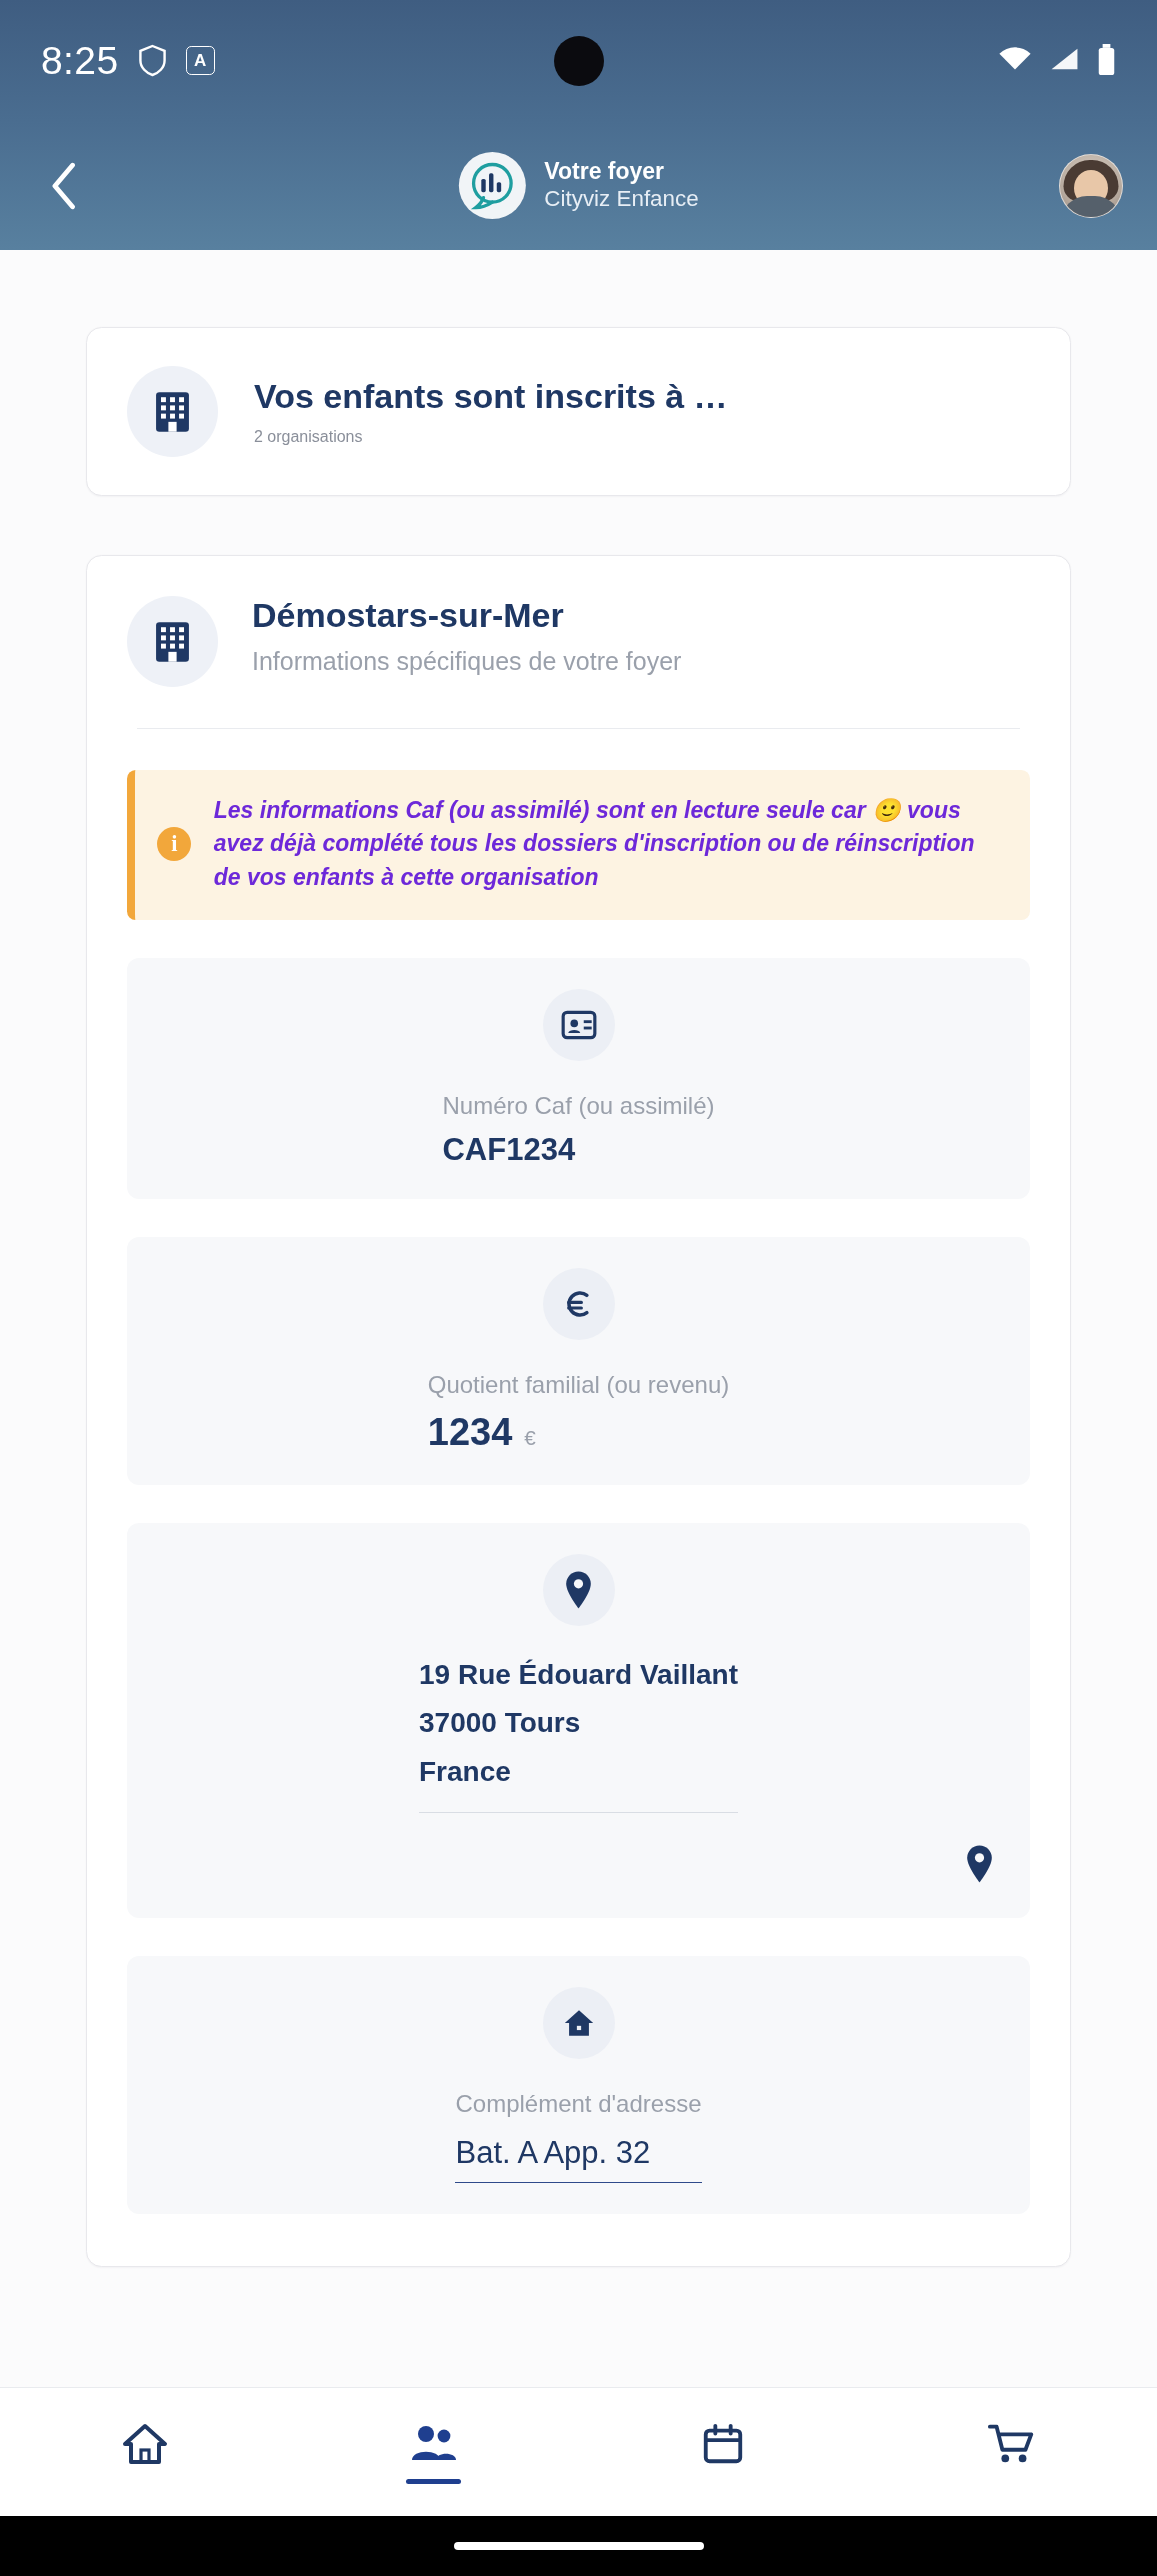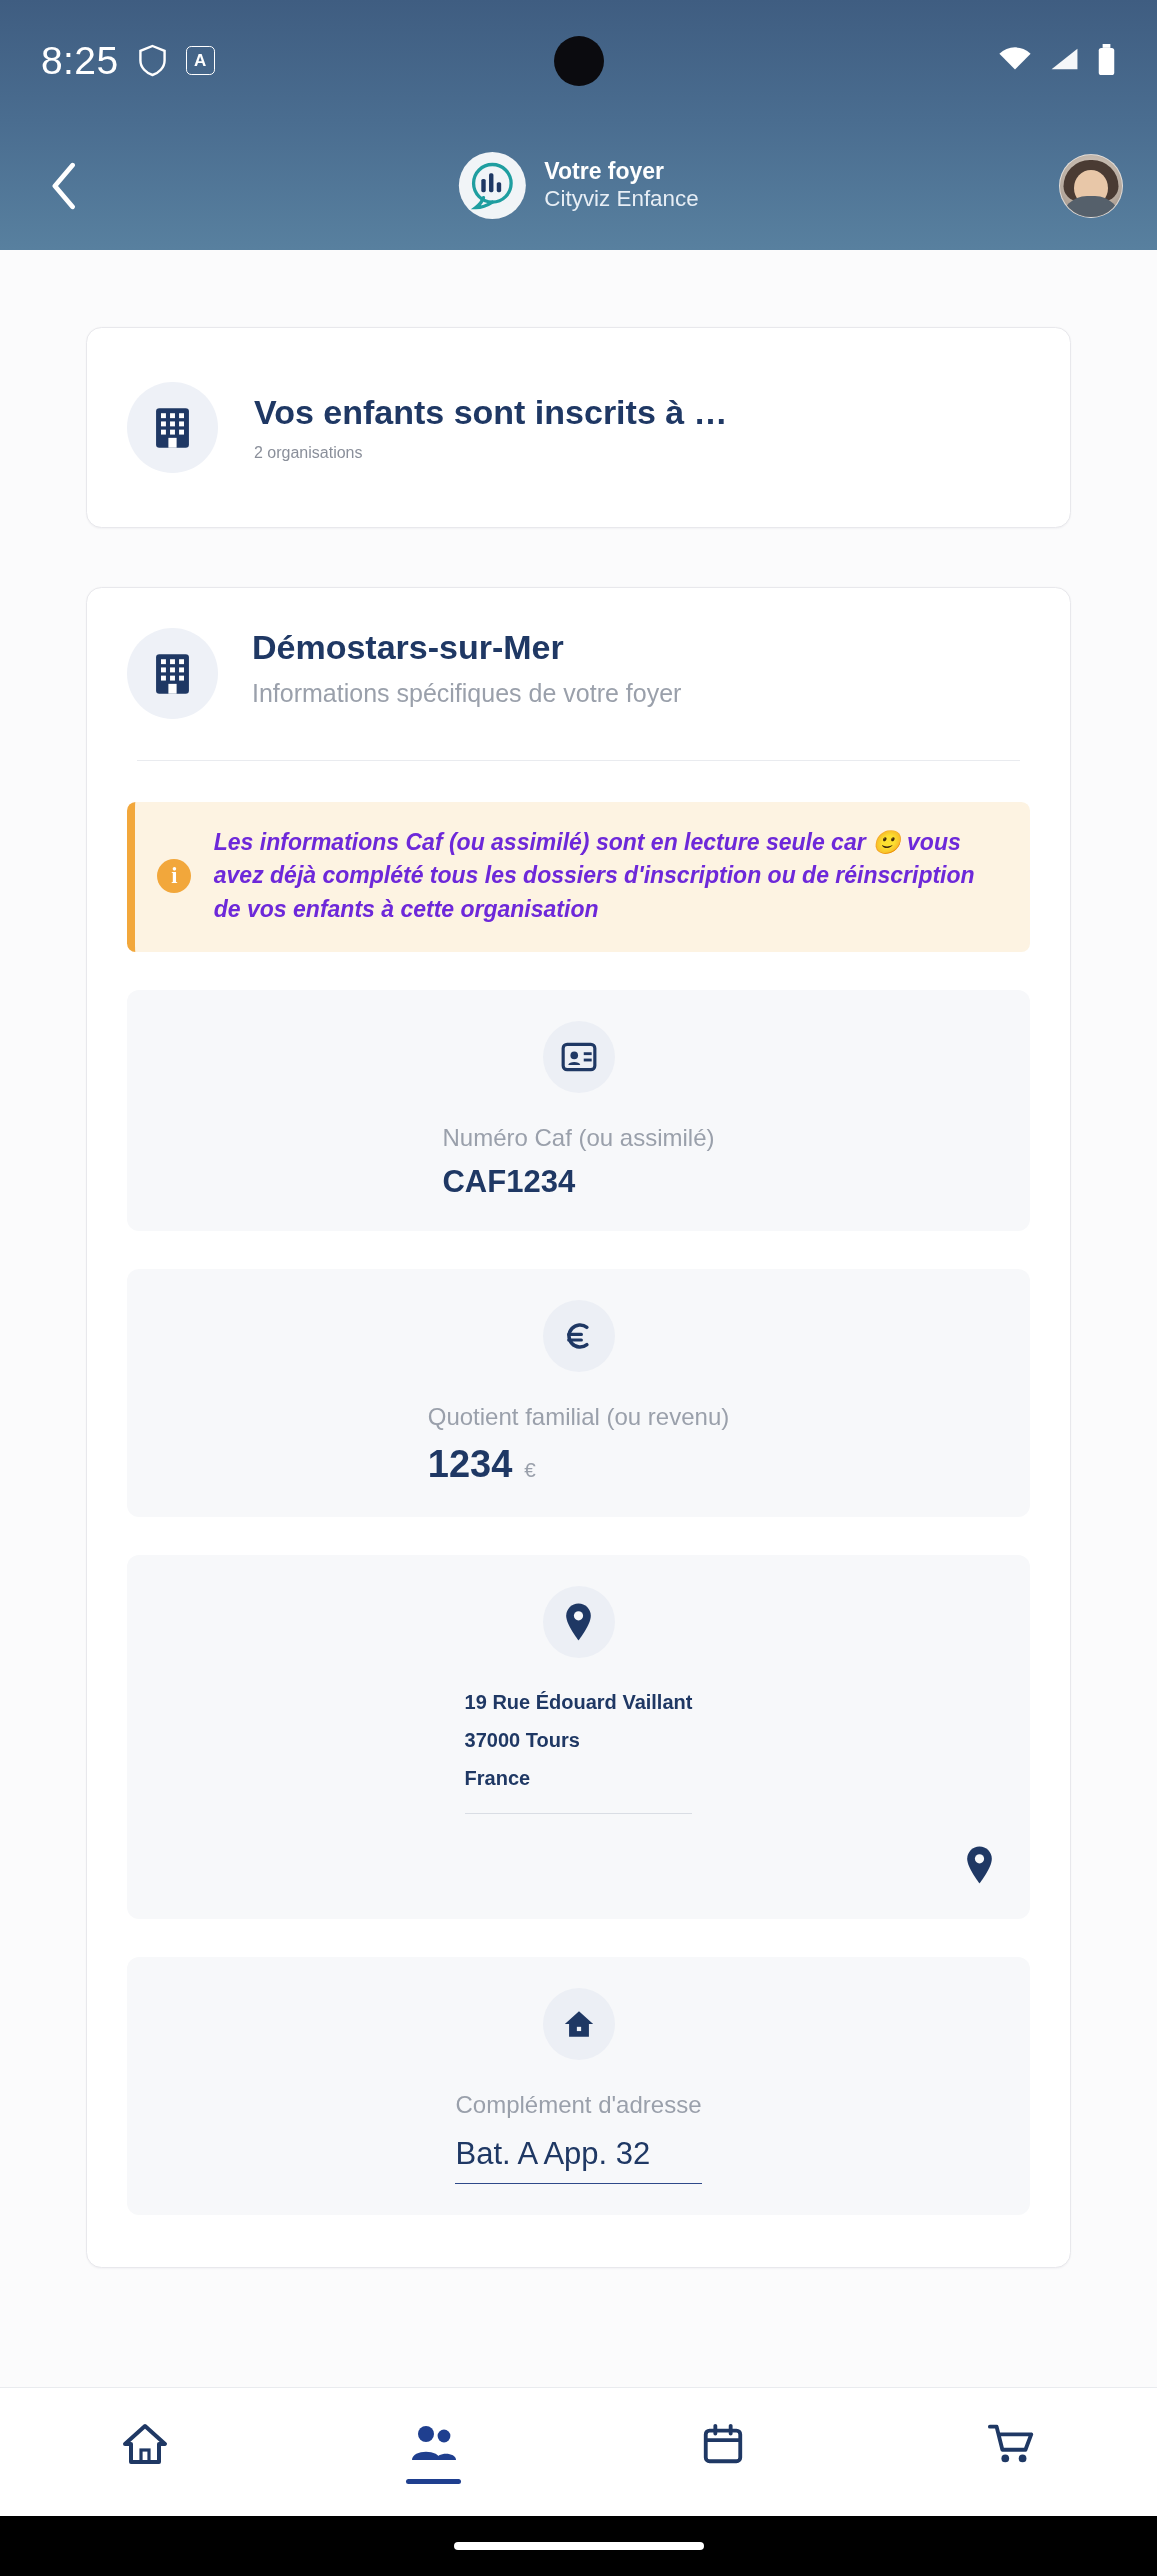--- a/index.html
+++ b/index.html
@@ -97,21 +97,21 @@
 
   .card {
     background: #ffffff;
     border: 0.9px solid #e8e8ec;
     border-radius: 15.5px;
     box-shadow: 0 0.9px 1.7px rgba(16,24,40,.04);
   }
 
   
   .card-org {
-    padding: 54px 40px;
+    padding: 38px 40px;
     display: flex; align-items: center; gap: 36px;
     margin-bottom: 59px;
   }
   .circ-icon {
     width: 91px; height: 91px; border-radius: 50%;
     background: #eef1f7;
     display: flex; align-items: center; justify-content: center;
     flex: 0 0 auto;
   }
   .org-texts { display: flex; flex-direction: column; gap: 12px; }
@@ -164,21 +164,21 @@
     background: #eceff5; display: flex; align-items: center; justify-content: center;
     flex: 0 0 auto;
   }
   .field-body { display: flex; flex-direction: column; gap: 12px; flex: 1 1 auto; }
   .field-label { color: #9aa0ab; font-size: 24px; }
   .field-value { color: #1f3864; font-size: 31px; font-weight: bold; }
   .field-value-big { color: #1f3864; font-size: 38px; font-weight: bold; }
   .euro-suffix { color: #9aa0ab; font-size: 20.7px; font-weight: normal; margin-left: 12px; }
 
   .field-address { align-items: center; }
-  .addr-lines { color: #1f3864; font-size: 20px; font-weight: bold; line-height: 1.3; }
+  .addr-lines { color: #1f3864; font-size: 28px; font-weight: bold; line-height: 1.3; }
   .addr-underline { border-bottom: 0.9px solid #d9dde4; padding-bottom: 22.4px; }
   .addr-pin-right { margin-left: auto; }
 
   .field-complement .field-body { gap: 17px; }
   .input-line {
     border-bottom: 1.7px solid #2e4a8a;
     padding-bottom: 10.3px;
   }
   .input-value { color: #1f3864; font-size: 31px; }
 

